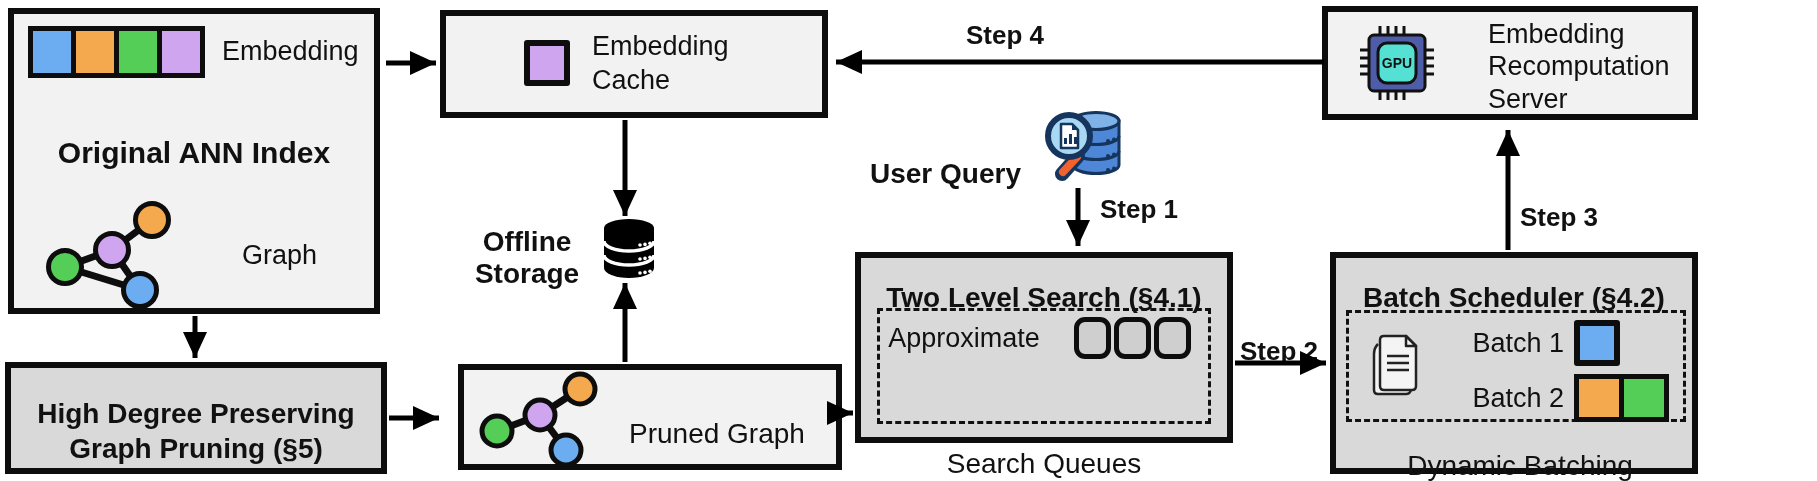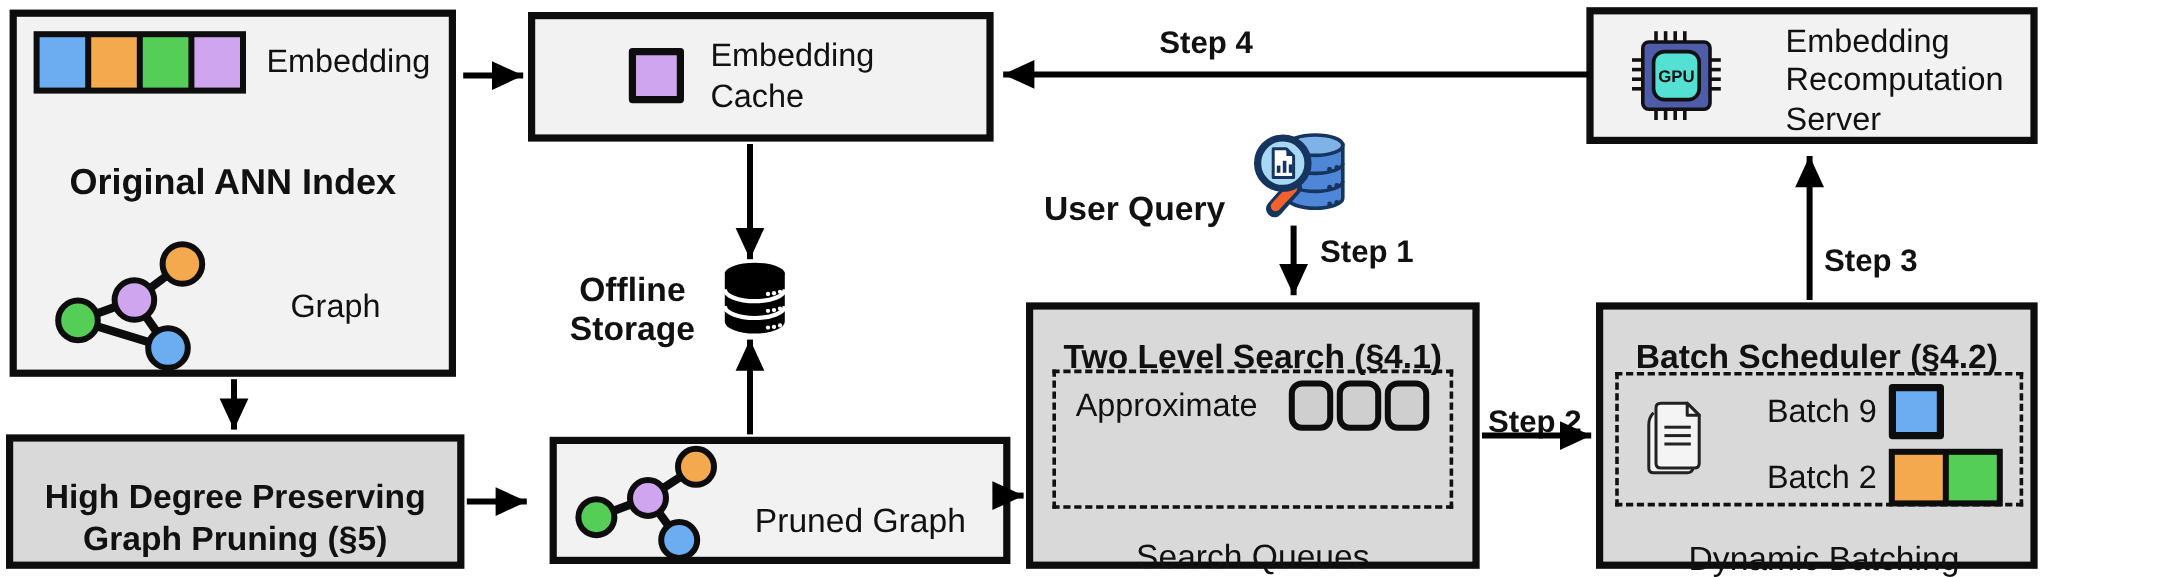--- a/index.html
+++ b/index.html
@@ -14,21 +14,21 @@
   .t27 { font-size:27px; }
   .t28 { font-size:28px;margin-top:14px; }
   .t30 { font-size:30px; }
   .step { position:absolute; font-weight:bold; font-size:26px; }
   .strip { position:absolute; background:#0d0d0d; padding:5px; display:flex; gap:5px; }
   .cell38 { width:38px; height:42px; }
   .cellsq { width:40px; height:38px; }
   .sq-frame { position:absolute; box-sizing:border-box; border:6px solid #0d0d0d; border-radius:3px; }
   .dashed { position:absolute; border:3px dashed #111; box-sizing:border-box; }
   .q-row { display:flex; align-items:center; height:54px; }
-  .q-label { flex:1; text-align:right; padding-right:26px; font-size:27px; }
+  .q-label { flex:1; text-align:center; padding-right:26px; font-size:27px; }
   .q-slots { width:134px; display:flex; gap:3px; }
   .q-slot { width:37px; height:42px; box-sizing:border-box; border:5px solid #0d0d0d; border-radius:11px; background:#cfcfcf; }
   .b-row { position:absolute; display:flex; align-items:center; }
   .b-label { width:128px; text-align:right; margin-right:10px; font-size:27px; }
   svg { position:absolute; overflow:visible; }
   .overlay { position:absolute; left:0; top:0; pointer-events:none; }
 </style>
 </head>
 <body>
 
@@ -136,21 +136,21 @@
     <path d="M25,16 h11 l6,6 v18 h-17 z" fill="#ffffff" stroke="#15355e" stroke-width="2.5" stroke-linejoin="round"></path>
     <path d="M36,16 v6 h6 z" fill="#15355e"></path>
     <g fill="#15355e">
       <rect x="28" y="30" width="3" height="6"></rect>
       <rect x="33" y="26" width="3" height="10"></rect>
       <rect x="38" y="29" width="3" height="7"></rect>
     </g>
   </g>
 </svg>
 
-<div class="box bg-gray" style="left:855px; top:252px; width:378px; height:222px;">
+<div class="box bg-gray" style="left:855px; top:252px; width:378px; height:191px;">
   <div class="lbl bold t28 center" style="left:0; right:0; top:10px;">Two Level Search (§4.1)</div>
   <div class="dashed" style="left:16px; top:50px; width:334px; height:116px;">
     <div class="q-row">
       <div class="q-label">Approximate</div>
       <div class="q-slots">
         <div class="q-slot"></div>
         <div class="q-slot"></div>
         <div class="q-slot"></div>
       </div>
     </div>
@@ -165,21 +165,21 @@
     <path d="M8,12 q-4,4 -4,10 v36 q0,4 4,4 h28 q4,0 5,-4" fill="#f4f4f4" stroke="#222" stroke-width="2.5"></path>
     <path d="M14,4 h22 l10,10 v40 q0,4 -4,4 h-28 q-4,0 -4,-4 v-46 q0,-4 4,-4 z" fill="#f4f4f4" stroke="#222" stroke-width="2.5"></path>
     <path d="M36,4 v10 h10 z" fill="#f4f4f4" stroke="#222" stroke-width="2.5" stroke-linejoin="round"></path>
     <g stroke="#222" stroke-width="2.5">
       <line x1="17" y1="24" x2="39" y2="24"></line>
       <line x1="17" y1="31" x2="39" y2="31"></line>
       <line x1="17" y1="38" x2="39" y2="38"></line>
     </g>
   </svg>
   <div class="b-row" style="left:100px; top:62px;">
-    <div class="b-label">Batch 9</div>
+    <div class="b-label">Batch 1</div>
     <div class="sq-frame" style="position: static; width: 46px; height: 46px; background-color: rgb(108, 172, 240);"></div>
   </div>
   <div class="b-row" style="left:100px; top:116px;">
     <div class="b-label">Batch 2</div>
     <div class="strip" style="position:static;">
       <div class="cellsq" style="background-color: rgb(245, 169, 79);"></div>
       <div class="cellsq" style="background-color: rgb(85, 206, 88);"></div>
     </div>
   </div>
   <div class="lbl t28 center" style="left:0; right:0; top:178px;padding-left:12px;">Dynamic Batching</div>

